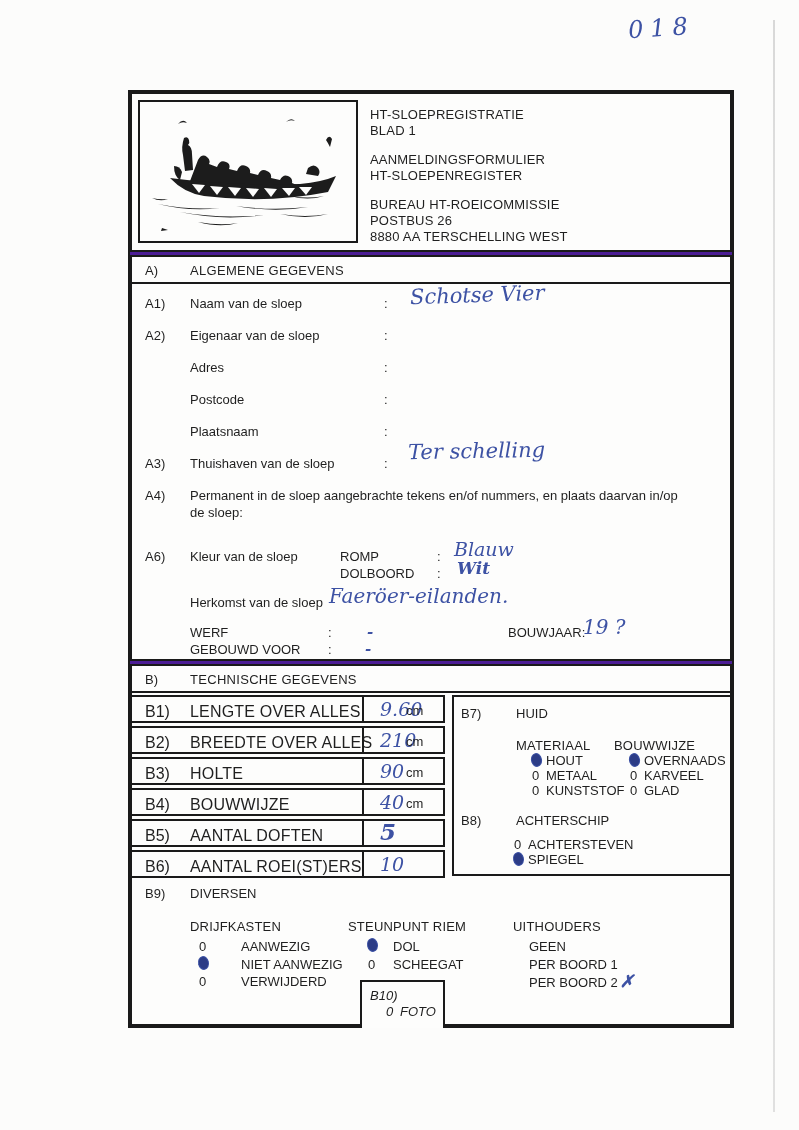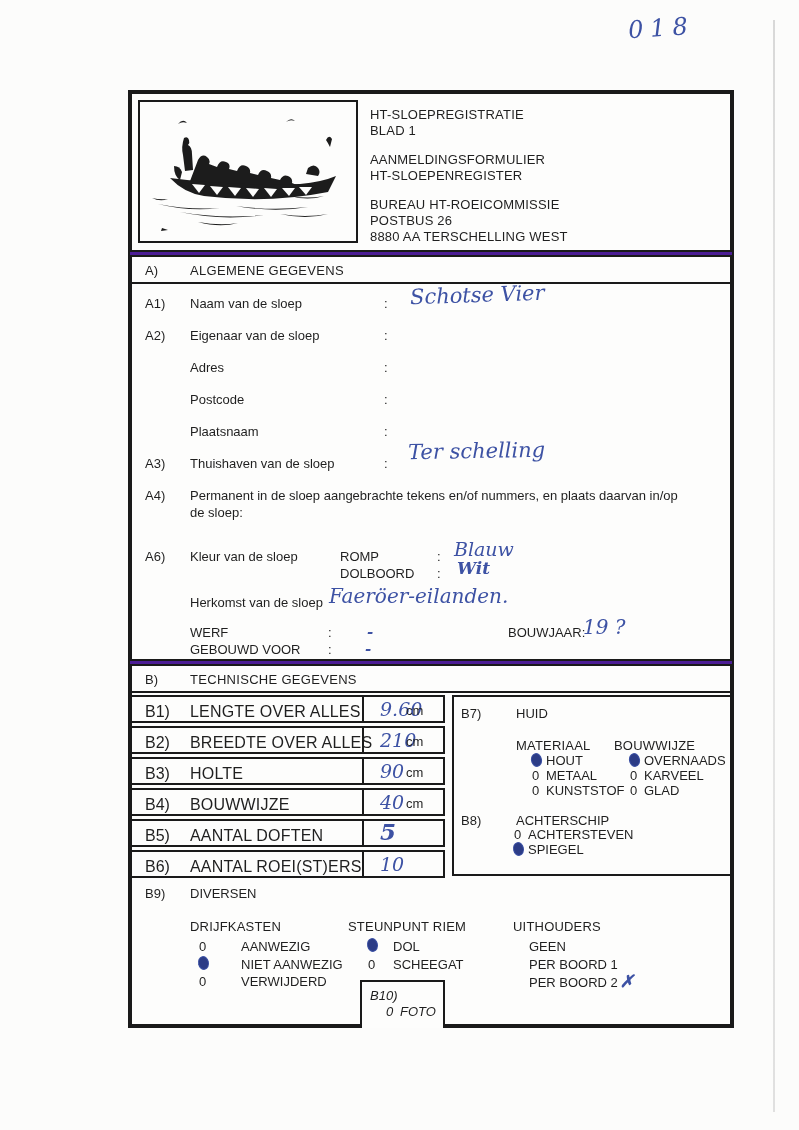--- a/index.html
+++ b/index.html
@@ -304,21 +304,21 @@
         <div style="position:absolute;left:160px;top:41px">
           <div class="col-head">BOUWWIJZE</div>
           <div class="opt-line"><span class="marker checked">0</span><span>OVERNAADS</span></div>
           <div class="opt-line"><span class="marker">0</span><span>KARVEEL</span></div>
           <div class="opt-line"><span class="marker">0</span><span>GLAD</span></div>
         </div>
         <div class="ln" style="top:116px">
           <span style="position:absolute;left:7px">B8)</span>
           <span style="position:absolute;left:62px">ACHTERSCHIP</span>
         </div>
-        <div style="position:absolute;left:44px;top:130px">
+        <div style="position:absolute;left:44px;top:140px">
           <div class="opt-line"><span class="marker">0</span><span>ACHTERSTEVEN</span></div>
           <div class="opt-line"><span class="marker checked">0</span><span>SPIEGEL</span></div>
         </div>
       </div>
 
       <div class="ln" style="top:220px">
         <span class="fcode">B9)</span>
         <span class="flabel">DIVERSEN</span>
       </div>
 

